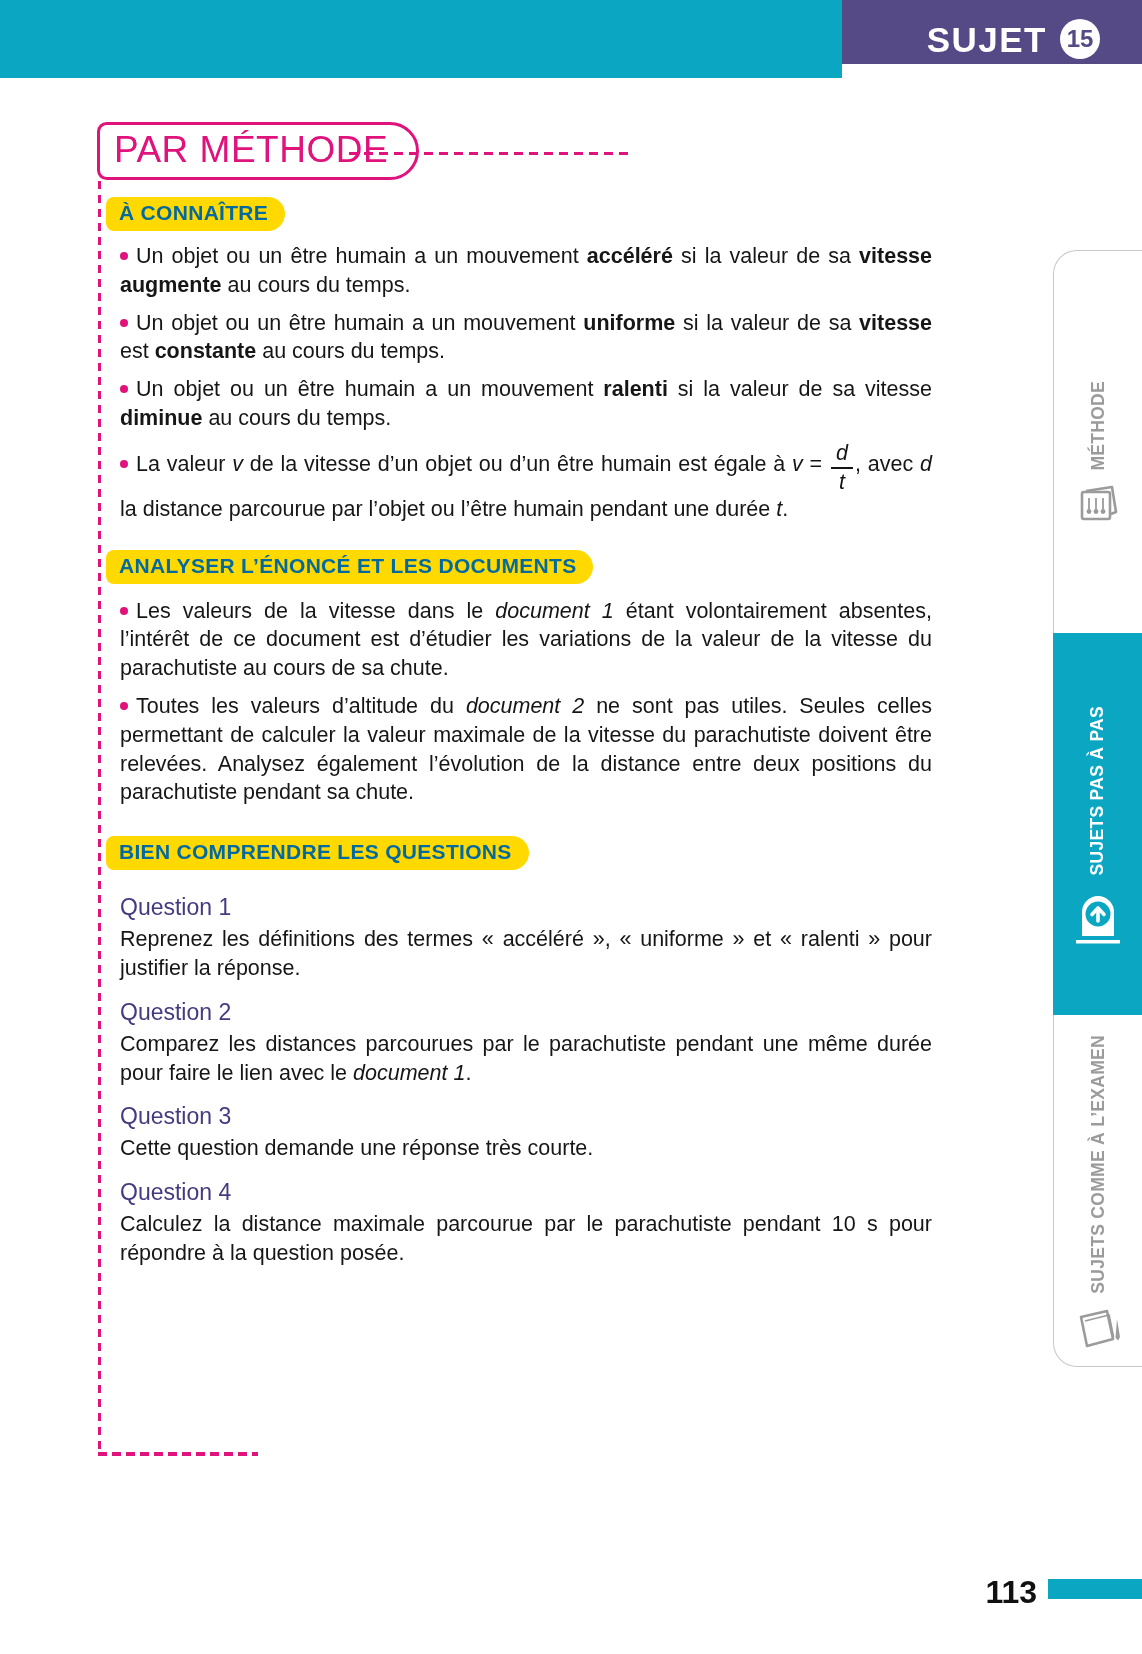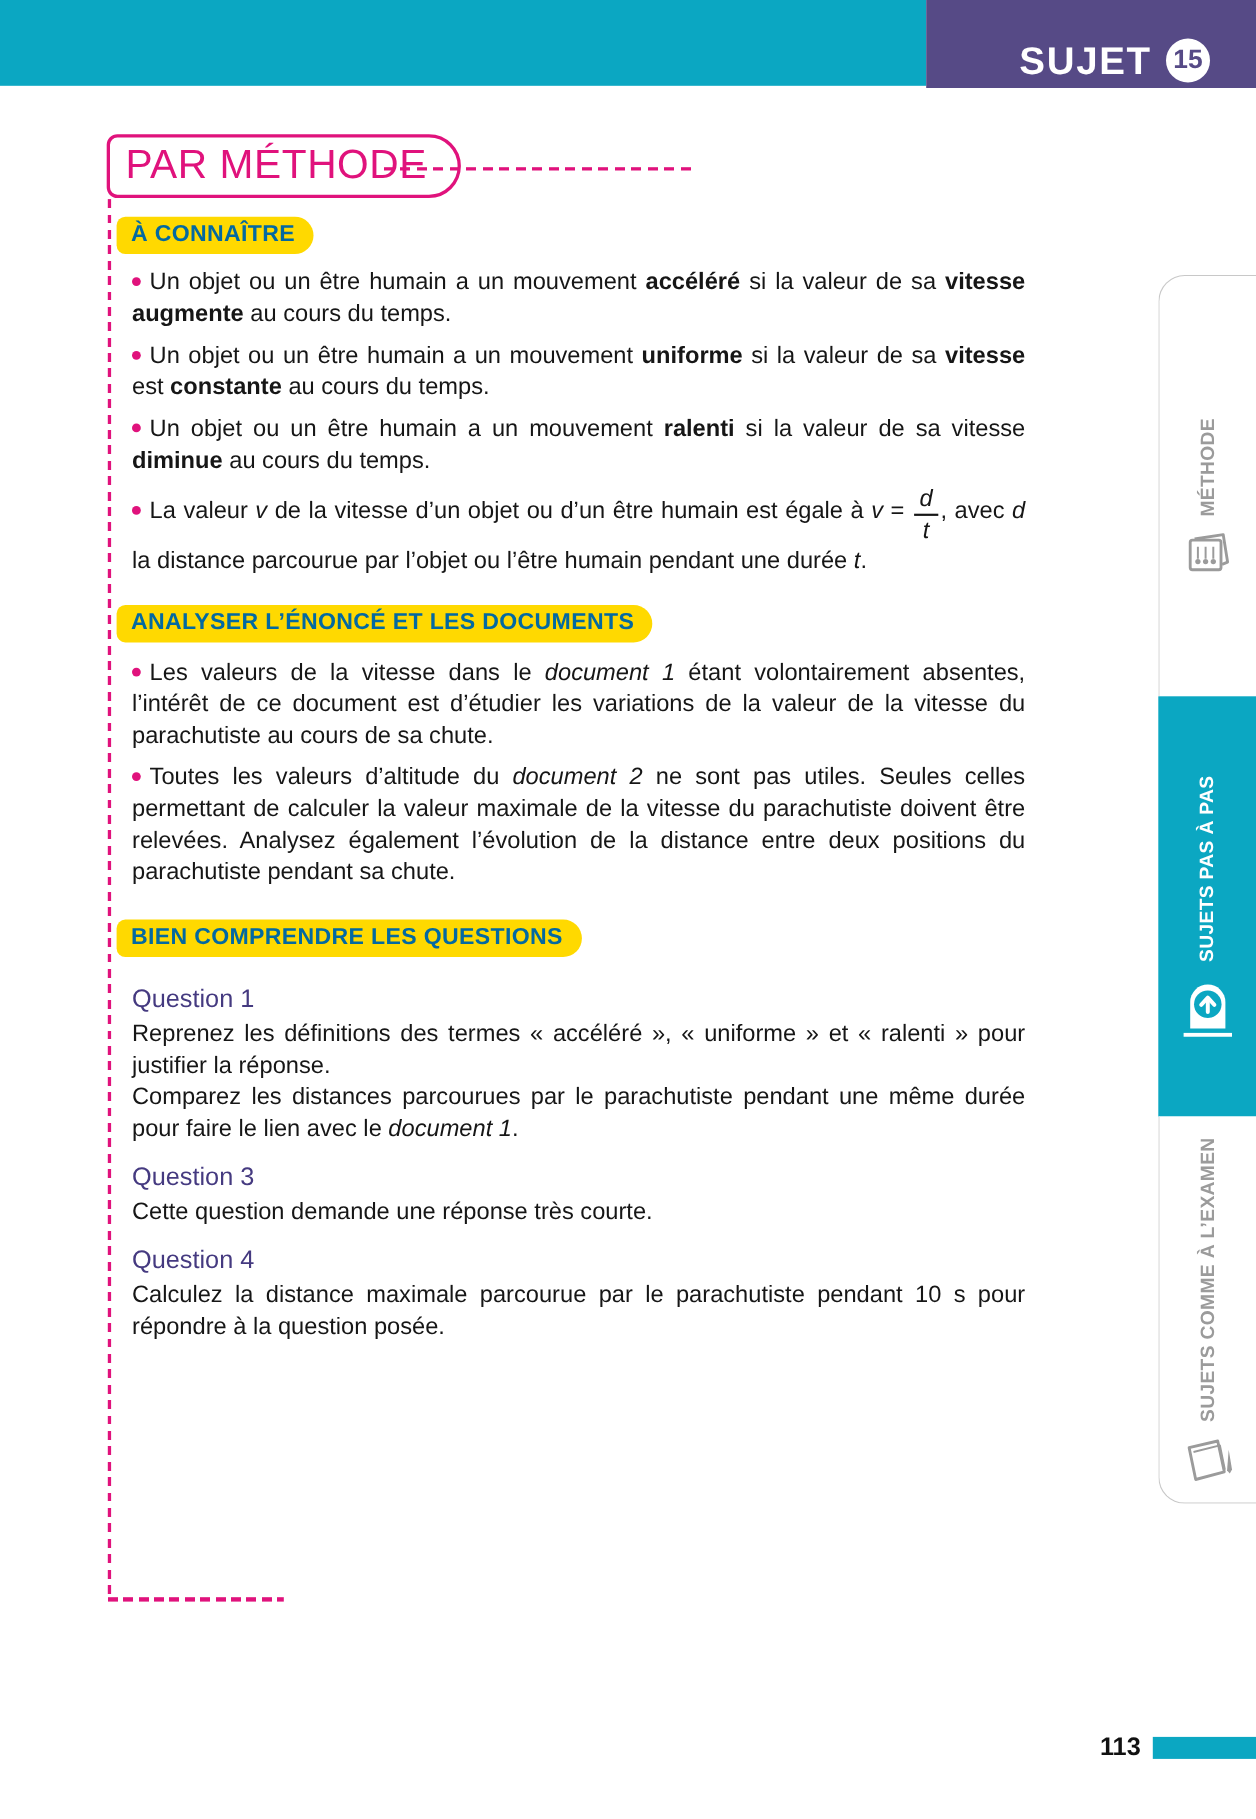--- a/index.html
+++ b/index.html
@@ -6,21 +6,21 @@
     --teal:#0ba7c2; --purple:#564a86; --pink:#e0127c; --yellow:#ffd900;
     --qpurple:#453a80; --text:#161616; --gray:#9b9b9b;
   }
   *{box-sizing:border-box;}
   html,body{margin:0;padding:0;background:#ffffff;}
   .page{position:relative;width:1142px;height:1654px;background:#fff;overflow:hidden;
         font-family:"Liberation Sans",sans-serif;color:var(--text);}
 
   
   .hdr-teal{position:absolute;left:0;top:0;width:842px;height:78px;background:var(--teal);}
-  .hdr-purple{position:absolute;left:842px;top:0;width:300px;height:80px;background:var(--purple);}
+  .hdr-purple{position:absolute;left:842px;top:0;width:300px;height:64px;background:var(--purple);}
   .hdr-inner{position:absolute;right:42px;bottom:5px;display:flex;align-items:center;gap:13px;}
   .hdr-title{color:#fff;font-size:35px;font-weight:600;letter-spacing:1.5px;line-height:1;}
   .hdr-badge{width:40px;height:40px;border-radius:50%;background:#fff;display:flex;
              align-items:center;justify-content:center;color:var(--purple);
              font-size:24px;font-weight:700;}
 
   
   .title-box{position:absolute;left:97px;top:122px;border:3px solid var(--pink);
              border-radius:10px 30px 30px 10px;padding:6px 28px 9px 14px;
              color:var(--pink);font-size:37px;font-weight:500;letter-spacing:0.5px;line-height:1;}
@@ -61,21 +61,21 @@
   .tab-examen{top:1015px;height:352px;background:#fff;border-left:1.5px solid #c8c8c8;
               border-bottom:1.5px solid #c8c8c8;border-radius:0 0 0 24px;
               padding-bottom:10px;gap:12px;}
   .vtxt{writing-mode:vertical-rl;transform:rotate(180deg);font-weight:700;
         font-size:17.5px;letter-spacing:0.3px;white-space:nowrap;}
   .tab-methode .vtxt,.tab-examen .vtxt{color:var(--gray);}
   .tab-sujets .vtxt{color:#ffffff;}
 
   
   .page-num{position:absolute;left:957px;top:1574px;width:80px;text-align:right;
-            font-size:23px;font-weight:700;color:#111;}
+            font-size:32px;font-weight:700;color:#111;}
   .teal-bar{position:absolute;left:1048px;top:1579px;width:94px;height:20px;background:var(--teal);}
 </style>
 </head>
 <body>
 
 <div class="page">
 
   <div class="hdr-teal"></div>
   <div class="hdr-purple">
     <div class="hdr-inner">
@@ -101,20 +101,21 @@
     <div><span class="pill pill2">ANALYSER L’ÉNONCÉ ET LES DOCUMENTS</span></div>
 
     <p class="bullet"><span class="dot"></span><span><span>Les valeurs de la vitesse dans le </span><span class="i">document&nbsp;1</span><span> étant volontairement absentes, l’intérêt de ce document est d’étudier les variations de la valeur de la vitesse du parachutiste au cours de sa chute.</span></span></p>
     <p class="bullet"><span class="dot"></span><span><span>Toutes les valeurs d’altitude du </span><span class="i">document&nbsp;2</span><span> ne sont pas utiles. Seules celles permettant de calculer la valeur maximale de la vitesse du parachutiste doivent être relevées. Analysez également l’évolution de la distance entre deux positions du parachutiste pendant sa chute.</span></span></p>
 
     <div><span class="pill pill3">BIEN COMPRENDRE LES QUESTIONS</span></div>
 
     <h3 class="qhead">Question 1</h3>
     <p class="qbody"><span>Reprenez les définitions des termes «&nbsp;accéléré&nbsp;», «&nbsp;uniforme&nbsp;» et «&nbsp;ralenti&nbsp;» pour justifier la réponse.</span></p>
 
+    <h3 class="qhead">Question 2</h3>
     <p class="qbody"><span>Comparez les distances parcourues par le parachutiste pendant une même durée pour faire le lien avec le </span><span class="i">document&nbsp;1</span><span>.</span></p>
 
     <h3 class="qhead">Question 3</h3>
     <p class="qbody"><span>Cette question demande une réponse très courte.</span></p>
 
     <h3 class="qhead">Question 4</h3>
     <p class="qbody"><span>Calculez la distance maximale parcourue par le parachutiste pendant 10&nbsp;s pour répondre à la question posée.</span></p>
 
   </div>
 

